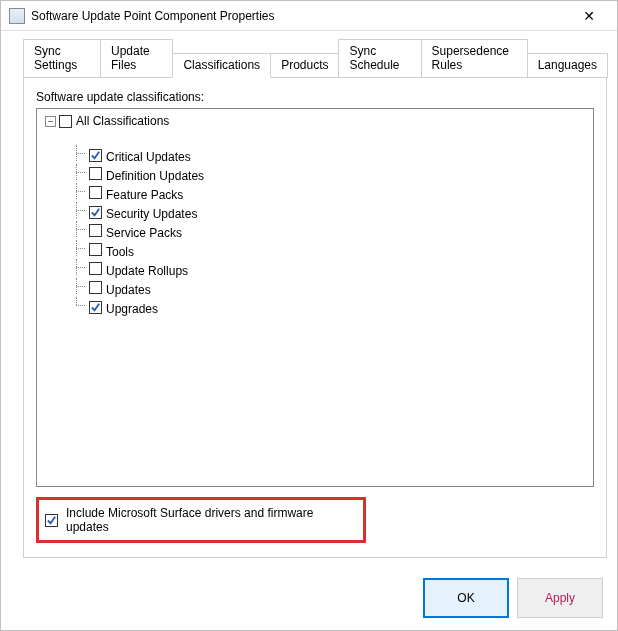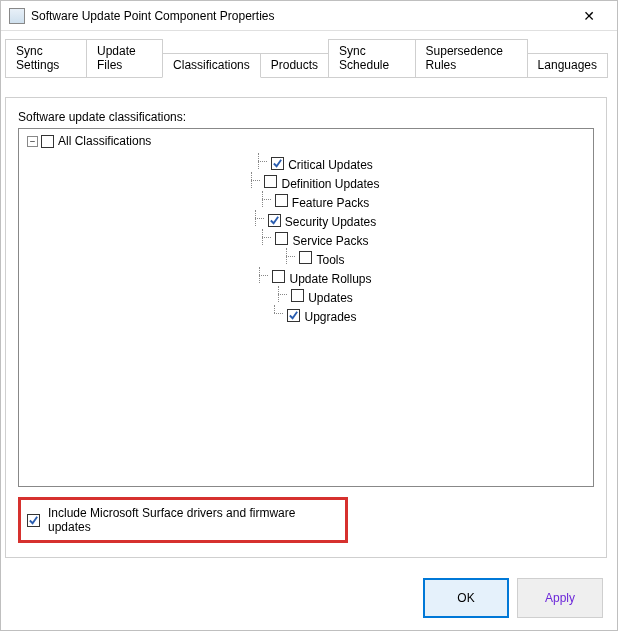--- a/index.html
+++ b/index.html
@@ -39,24 +39,23 @@
   }
   .titlebar .title { flex:1; font-size:12px; }
   .titlebar .close {
     width: 40px; height: 28px;
     display:flex; align-items:center; justify-content:center;
     font-size:14px; font-family: Arial, sans-serif;
     cursor: default;
   }
   .body {
     flex:1;
-    padding: 8px 10px 10px 4px;
+    padding: 8px 10px 10px 22px;
     display:flex;
     flex-direction: column;
-    gap: 20px;
   }
   .tabs {
     display:flex;
     align-items:flex-end;
     margin-bottom: -1px;
     position: relative;
   }
   .tab {
     padding: 4px 10px 5px 10px;
     border: 1px solid #cfcfcf;
@@ -136,23 +135,22 @@
     border:1px solid #333;
     display:inline-flex;
     align-items:center; justify-content:center;
     margin-right:4px;
     background:#fff;
   }
   .chk svg { width:11px; height:11px; display:block; }
   .chk .mark { stroke:#2a5db0; stroke-width:2; fill:none; }
   .children {
     list-style:none;
-    margin:4px;
+    margin:16px;
     padding:0 0 0 14px;
-    text-align:center;
   }
   .surface-row {
     margin-top:10px;
     display:flex;
     align-items:center;
     padding:6px 6px;
     border:3px solid #d6312e;
     width:330px;
   }
   .surface-row .chk { margin-right:8px; }
@@ -170,21 +168,21 @@
     font-size:12px;
     font-family:inherit;
     padding:0 10px;
     cursor:default;
   }
   .btn.primary {
     border:2px solid #0078d7;
     background:#e5f1fb;
   }
   .btn:disabled {
-    color:#6d28d9;
+    color:#be185d;
     background:#efefef;
     border-color:#cfcfcf;
   }
 </style>
 </head>
 <body>
 
 <div class="window">
   <div class="titlebar">
     <span class="icon"></span>

